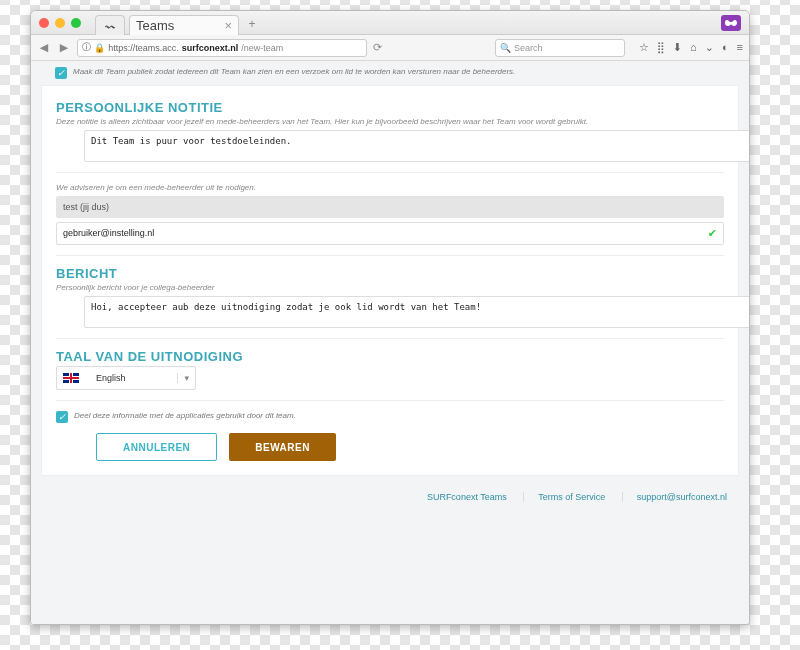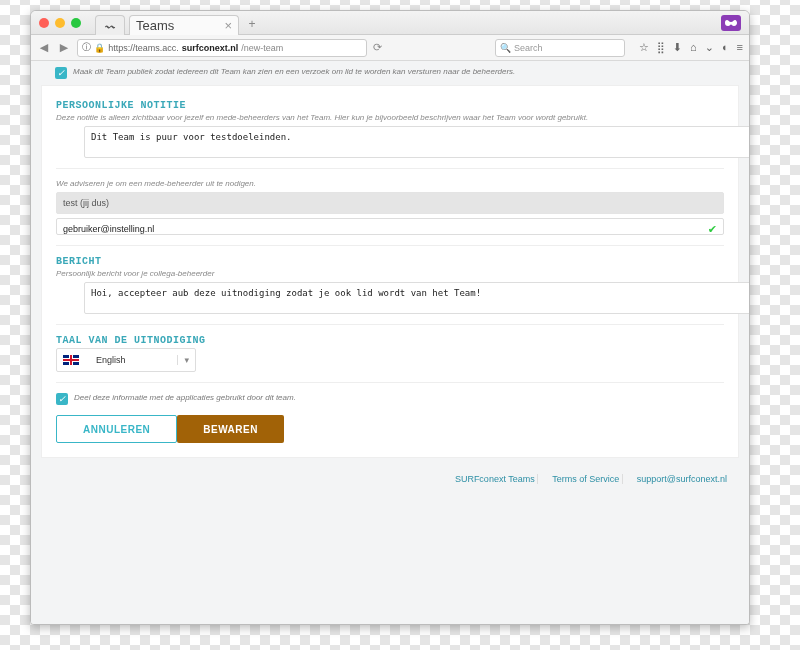--- a/index.html
+++ b/index.html
@@ -33,43 +33,43 @@
   .addr b{color:#222; font-weight:600;}
   .addr .path{color:#888;}
   .refresh{color:#888;font-size:11px;}
   .searchbox{ flex:0 0 130px; height:18px; border:1px solid #ccc; border-radius:3px; background:#fff; display:flex; align-items:center; padding:0 4px; font-size:9px; color:#999; gap:3px; margin-left:auto;}
   .tb-icons{ display:flex; gap:8px; margin-left:8px; color:#666; font-size:11px;}
   
   .page { flex:1; overflow:auto; background:#f3f4f5; padding:0 0 8px 0;}
   .card { background:#fff; margin:0 10px 8px 10px; border:1px solid #eee; padding:8px 14px 14px 14px;}
   .topcheck{ display:flex; align-items:flex-start; gap:6px; font-size:8px; font-style:italic; color:#7a7a7a; padding:6px 24px 6px 24px;}
   .chk{ width:12px; height:12px; border-radius:2px; background:#39b6c7; display:flex; align-items:center; justify-content:center; color:#fff; font-size:9px; flex-shrink:0;}
-  h4.section{ color:#3aa8b8; font-size:10px; font-weight:700; letter-spacing:.5px; margin:6px 0 2px 0;font-family:Liberation Mono, monospace;}
+  h4.section{ color:#3aa8b8; font-size:13px; font-weight:700; letter-spacing:.5px; margin:6px 0 2px 0;}
   .hint{ font-size:8px; font-style:italic; color:#8a8a8a; margin-bottom:4px;}
   .ta{ width:100%; border:1px solid #ddd; border-radius:2px; background:#fff; padding:5px 6px; font-family:Menlo,Consolas,monospace; font-size:9px; color:#222; min-height:32px; resize:vertical;margin-left:28px;}
   .ta::after{content:"";}
   .divider{ border-top:1px solid #eee; margin:10px 0;}
   .row-input{ width:100%; border:1px solid #e4e4e4; background:#e5e5e5; color:#555; font-size:9px; padding:5px 6px; border-radius:2px; margin-bottom:4px;}
-  .row-valid{ position:relative; width:100%; border:1px solid #ddd; background:#fff; color:#222; font-size:9px; padding:5px 24px 0 6px; border-radius:2px;}
+  .row-valid{ position:relative; width:100%; border:1px solid #ddd; background:#fff; color:#222; font-size:9px; padding:5px 24px 6px 6px; border-radius:2px;}
   .row-valid .check{ position:absolute; right:6px; top:4px; color:#2ecc40; font-size:11px;}
   .lang{ display:flex; align-items:center; gap:17px; border:1px solid #ddd; border-radius:2px; width:140px; height:24px; padding:0 6px; font-size:9px; color:#333;}
   .flag{ width:16px; height:10px; background:
       linear-gradient(#cf142b,#cf142b), linear-gradient(#cf142b,#cf142b),
       linear-gradient(#fff,#fff), linear-gradient(#fff,#fff),
       #00247d;
     background-size: 100% 2px, 2px 100%, 100% 4px, 4px 100%;
     background-position: center center, center center, center center, center center;
     background-repeat:no-repeat;}
   .lang .car{ margin-left:auto; border-left:1px solid #ddd; padding-left:6px; color:#888;}
-  .btnrow{ display:flex; margin-top:10px;}
+  .btnrow{ display:flex; gap:12px; margin-top:10px;margin-left:40px;}
   .btn{ height:28px; padding:0 26px; font-size:10px; font-weight:700; letter-spacing:.5px; border-radius:2px; display:flex; align-items:center;}
   .btn.outline{ border:1px solid #39b6c7; color:#39b6c7; background:#fff;}
   .btn.solid{ background:#a16207; color:#fff;}
   .footer{ text-align:right; padding:8px 22px; font-size:9px;}
-  .footer a{ color:#2d8fa5; text-decoration:none; padding-left:14px; border-left:1px solid #ddd;}
+  .footer a{ color:#2d8fa5; text-decoration:none; margin-left:14px; padding-left:14px; border-left:1px solid #ddd;}
   .footer a:first-child{ border:none; padding-left:0;}
   
 </style>
 </head>
 <body>
 
 <div class="window">
 
   <div class="titlebar">
     <div class="traffic">

